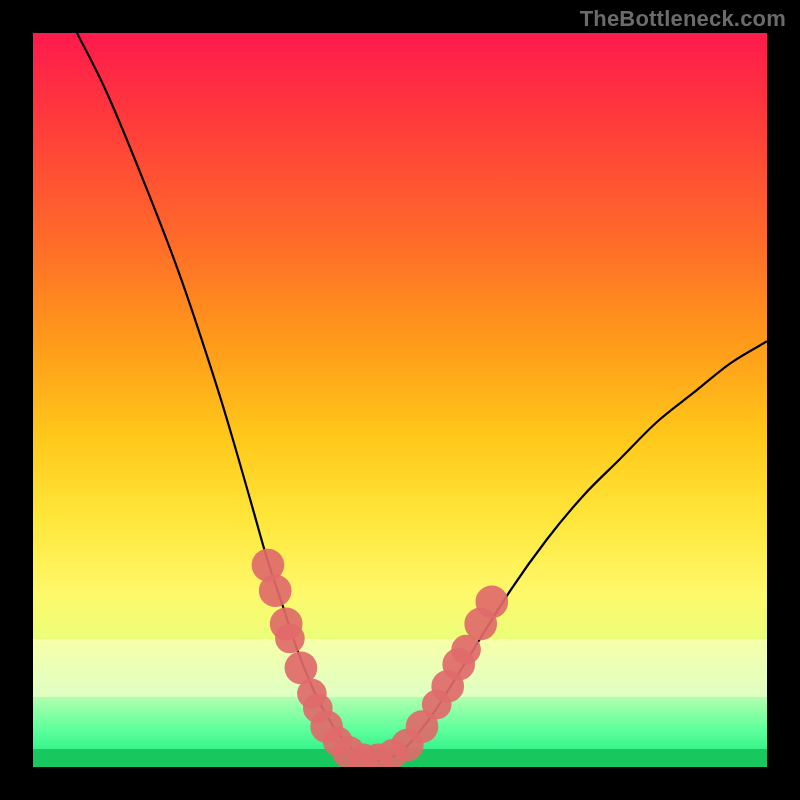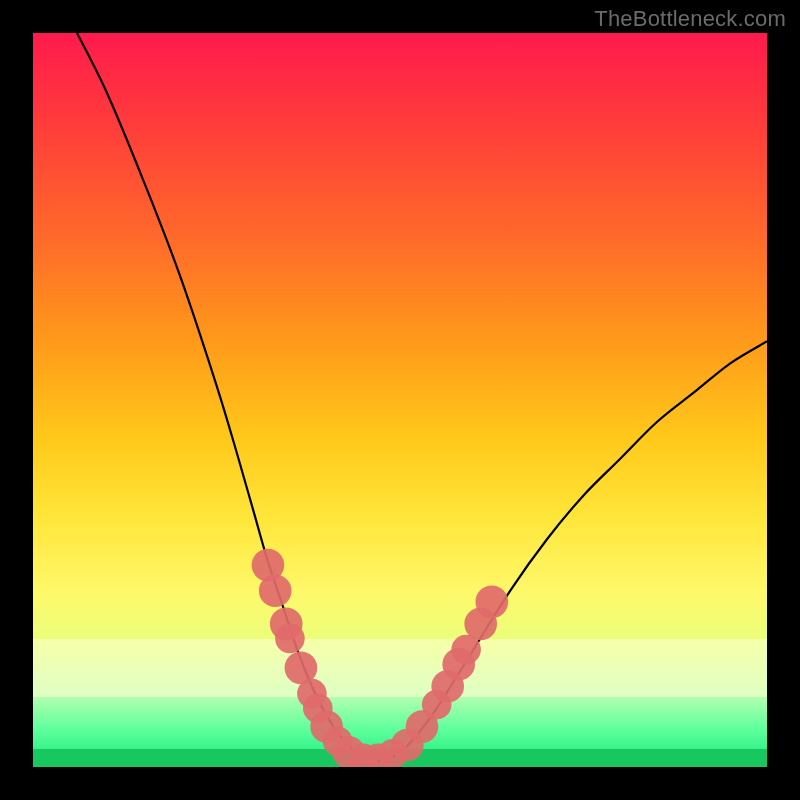--- a/index.html
+++ b/index.html
@@ -54,21 +54,21 @@
     height: 58px;
     background: rgba(255,255,210,0.55);
   }
   .attribution {
     position: absolute;
     top: 6px;
     right: 14px;
     color: #6b6b6b;
     font-size: 22px;
     letter-spacing: 0.2px;
-    font-weight: 400;
+    font-weight: 700;
   }
   svg.curve {
     position: absolute;
     left: 0;
     top: 0;
     width: 734px;
     height: 734px;
   }
   .bead {
     fill: #e06a6a;

